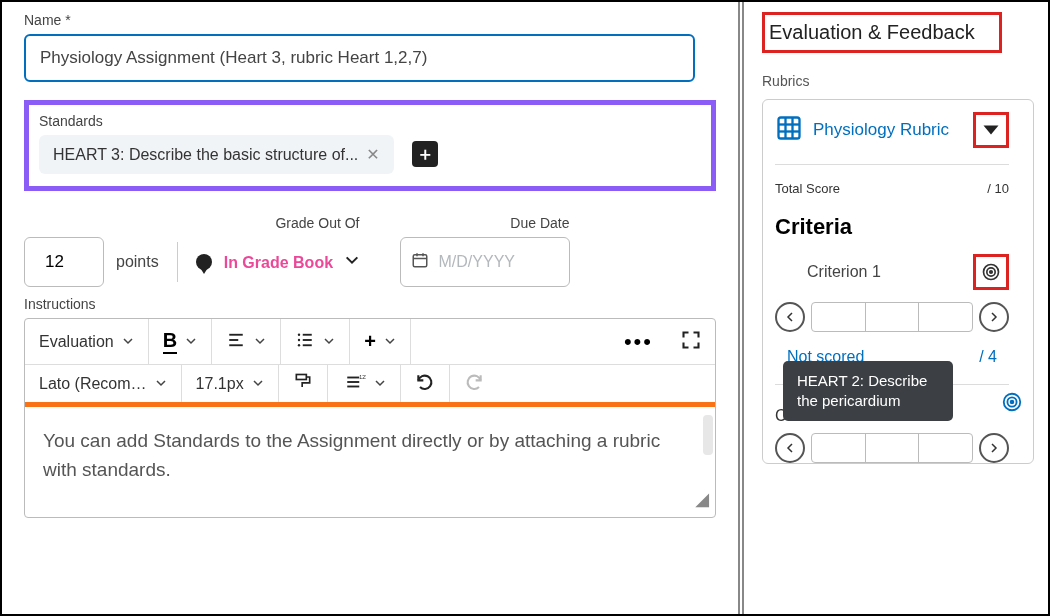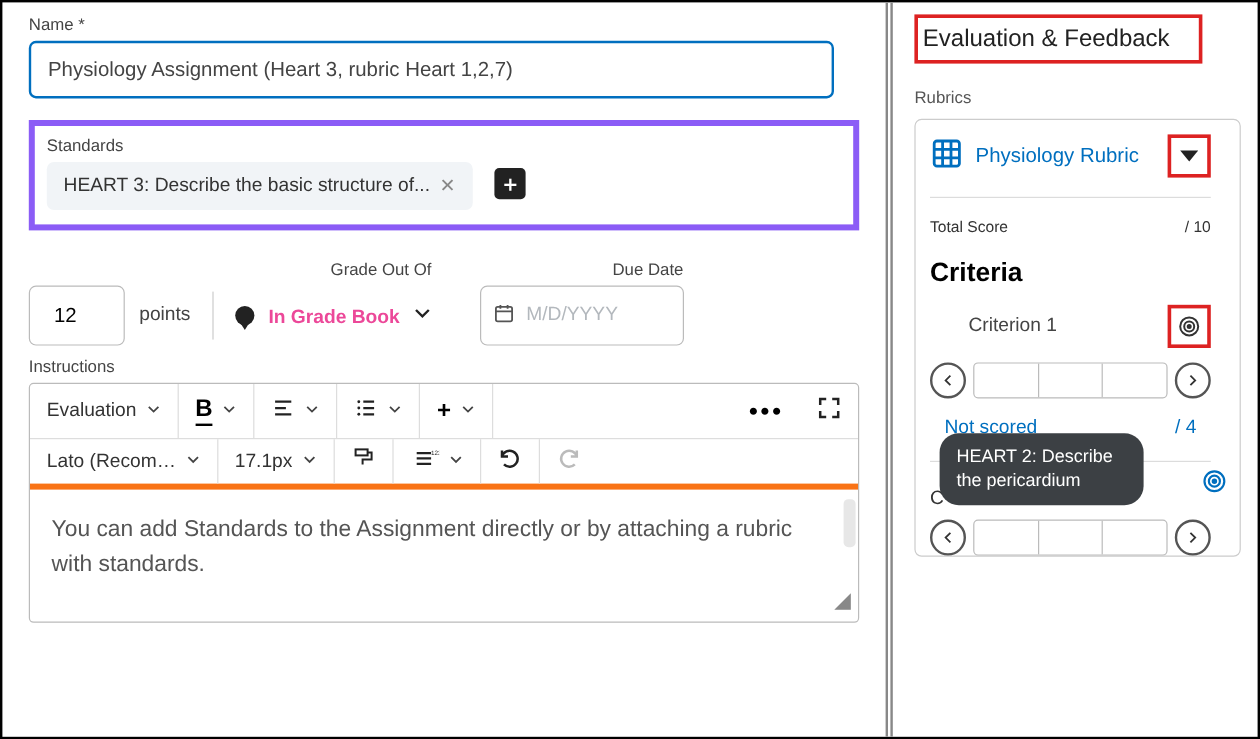--- a/index.html
+++ b/index.html
@@ -60,21 +60,21 @@
   .target-box{width:36px;height:36px;border:3px solid #d22;display:flex;align-items:center;justify-content:center;}
   .target-icon{width:20px;height:20px;}
   .scale-row{display:flex;align-items:center;gap:6px;margin-top:12px;}
   .circ-btn{width:30px;height:30px;border:2px solid #555;border-radius:50%;display:flex;align-items:center;justify-content:center;background:#fff;}
   .circ-btn svg{width:12px;height:12px;}
   .seg{flex:1;display:flex;border:1px solid #bbb;border-radius:4px;height:30px;}
   .seg div{flex:1;border-right:1px solid #bbb;}
   .seg div:last-child{border-right:none;}
   .score-row{display:flex;justify-content:space-between;margin:16px 12px 8px 12px;color:#006fbf;font-size:16px;}
   .sep-line2{border-top:1px solid #dcdcdc;margin-top:18px;}
-  .tooltip{position:absolute;background:#3c4044;color:#fff;font-size:15px;padding:10px 14px;border-radius:16px;width:170px;bottom:42px;left:20px;line-height:1.35;z-index:5;}
+  .tooltip{position:absolute;background:#3c4044;color:#fff;font-size:15px;padding:10px 14px;border-radius:5px;width:170px;bottom:42px;left:20px;line-height:1.35;z-index:5;}
   .cr-truncated{font-size:16px;color:#333;margin-top:22px;}
   .bullseye{position:absolute;right:10px;bottom:46px;}
   .bullseye svg{width:22px;height:22px;}
 </style>
 </head>
 <body>
 
 <div class="left-pane">
   <div class="label">Name *</div>
   <input class="name-input" value="Physiology Assignment (Heart 3, rubric Heart 1,2,7)" style="">

